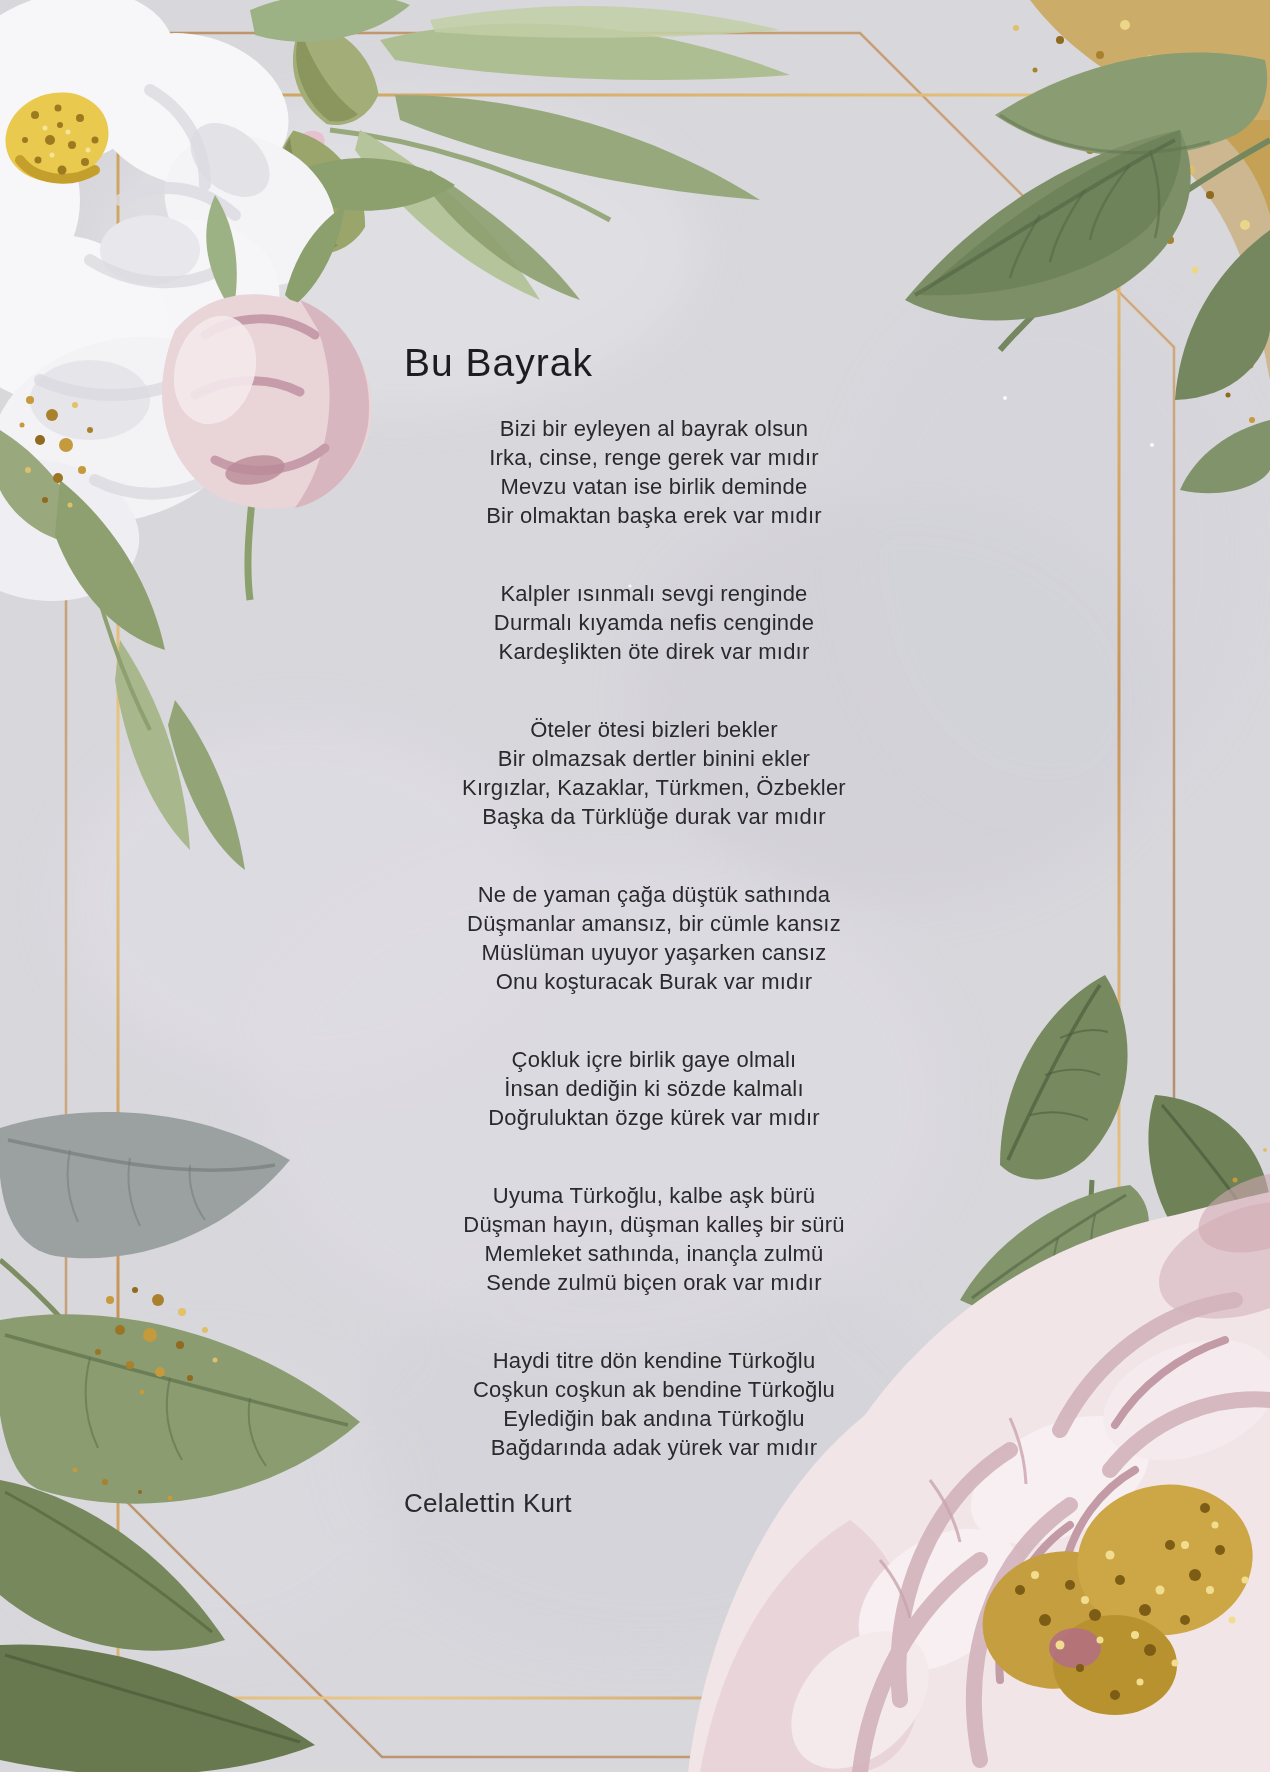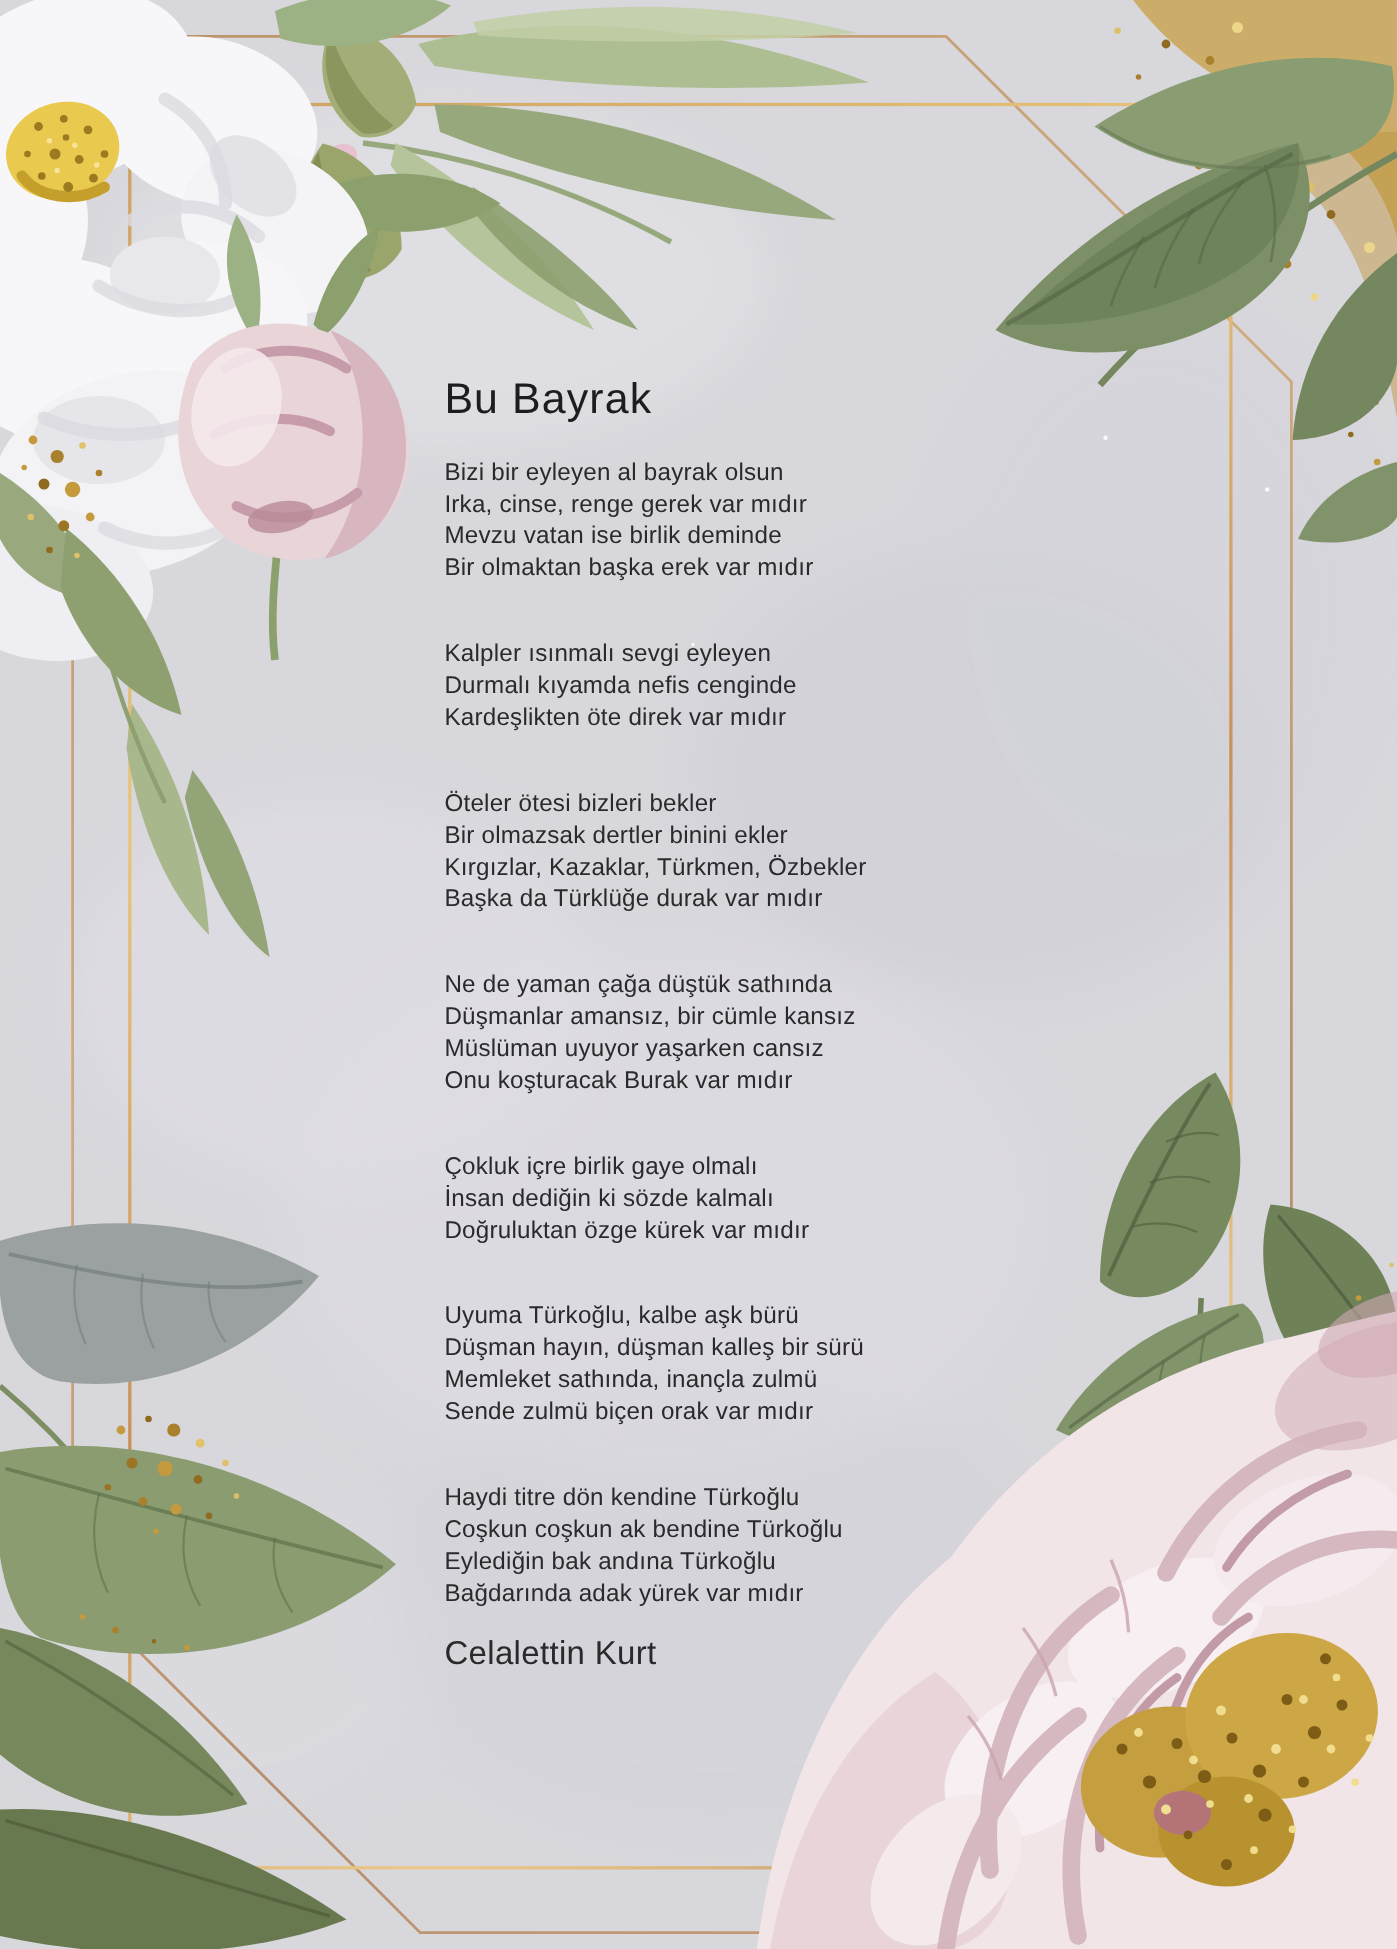--- a/index.html
+++ b/index.html
@@ -10,27 +10,27 @@
   }
   .bg-art{position:absolute;left:0;top:0;z-index:0;}
   .poem{
     position:absolute;z-index:2;left:404px;top:340px;width:500px;
     color:#2a2a2c;
   }
   .poem-title{
     font-size:39px;line-height:46px;font-weight:400;letter-spacing:1px;
     color:#1d1d20;margin:0 0 28px 0;
   }
-  .stanza{margin:0 0 49px 0;}
+  .stanza{margin:0 0 49px 0;text-align:center;}
   .line{
     margin:0;font-size:22px;line-height:29px;letter-spacing:.2px;
     color:#2a2a2c;font-weight:400;
   }
   .author{
-    margin-top:-22px;font-size:30px;line-height:29px;letter-spacing:.3px;
+    margin-top:-22px;font-size:26px;line-height:29px;letter-spacing:.3px;
     color:#2a2a2c;
   }
 </style>
 <title>Bu Bayrak</title></head>
 <body>
 
 <svg class="bg-art" width="1270" height="1772" viewBox="0 0 1270 1772" xmlns="http://www.w3.org/2000/svg">
   <defs>
     <linearGradient id="goldBright" gradientUnits="userSpaceOnUse" x1="118" y1="95" x2="1119" y2="1698">
       <stop offset="0" stop-color="#caa05f"></stop>
@@ -363,21 +363,21 @@
 <div class="poem">
   <h1 class="poem-title">Bu Bayrak</h1>
 
   <div class="stanza">
     <p class="line">Bizi bir eyleyen al bayrak olsun</p>
     <p class="line">Irka, cinse, renge gerek var mıdır</p>
     <p class="line">Mevzu vatan ise birlik deminde</p>
     <p class="line">Bir olmaktan başka erek var mıdır</p>
   </div>
   <div class="stanza">
-    <p class="line">Kalpler ısınmalı sevgi eyleyen</p>
+    <p class="line">Kalpler ısınmalı sevgi renginde</p>
     <p class="line">Durmalı kıyamda nefis cenginde</p>
     <p class="line">Kardeşlikten öte direk var mıdır</p>
   </div>
   <div class="stanza">
     <p class="line">Öteler ötesi bizleri bekler</p>
     <p class="line">Bir olmazsak dertler binini ekler</p>
     <p class="line">Kırgızlar, Kazaklar, Türkmen, Özbekler</p>
     <p class="line">Başka da Türklüğe durak var mıdır</p>
   </div>
   <div class="stanza">

